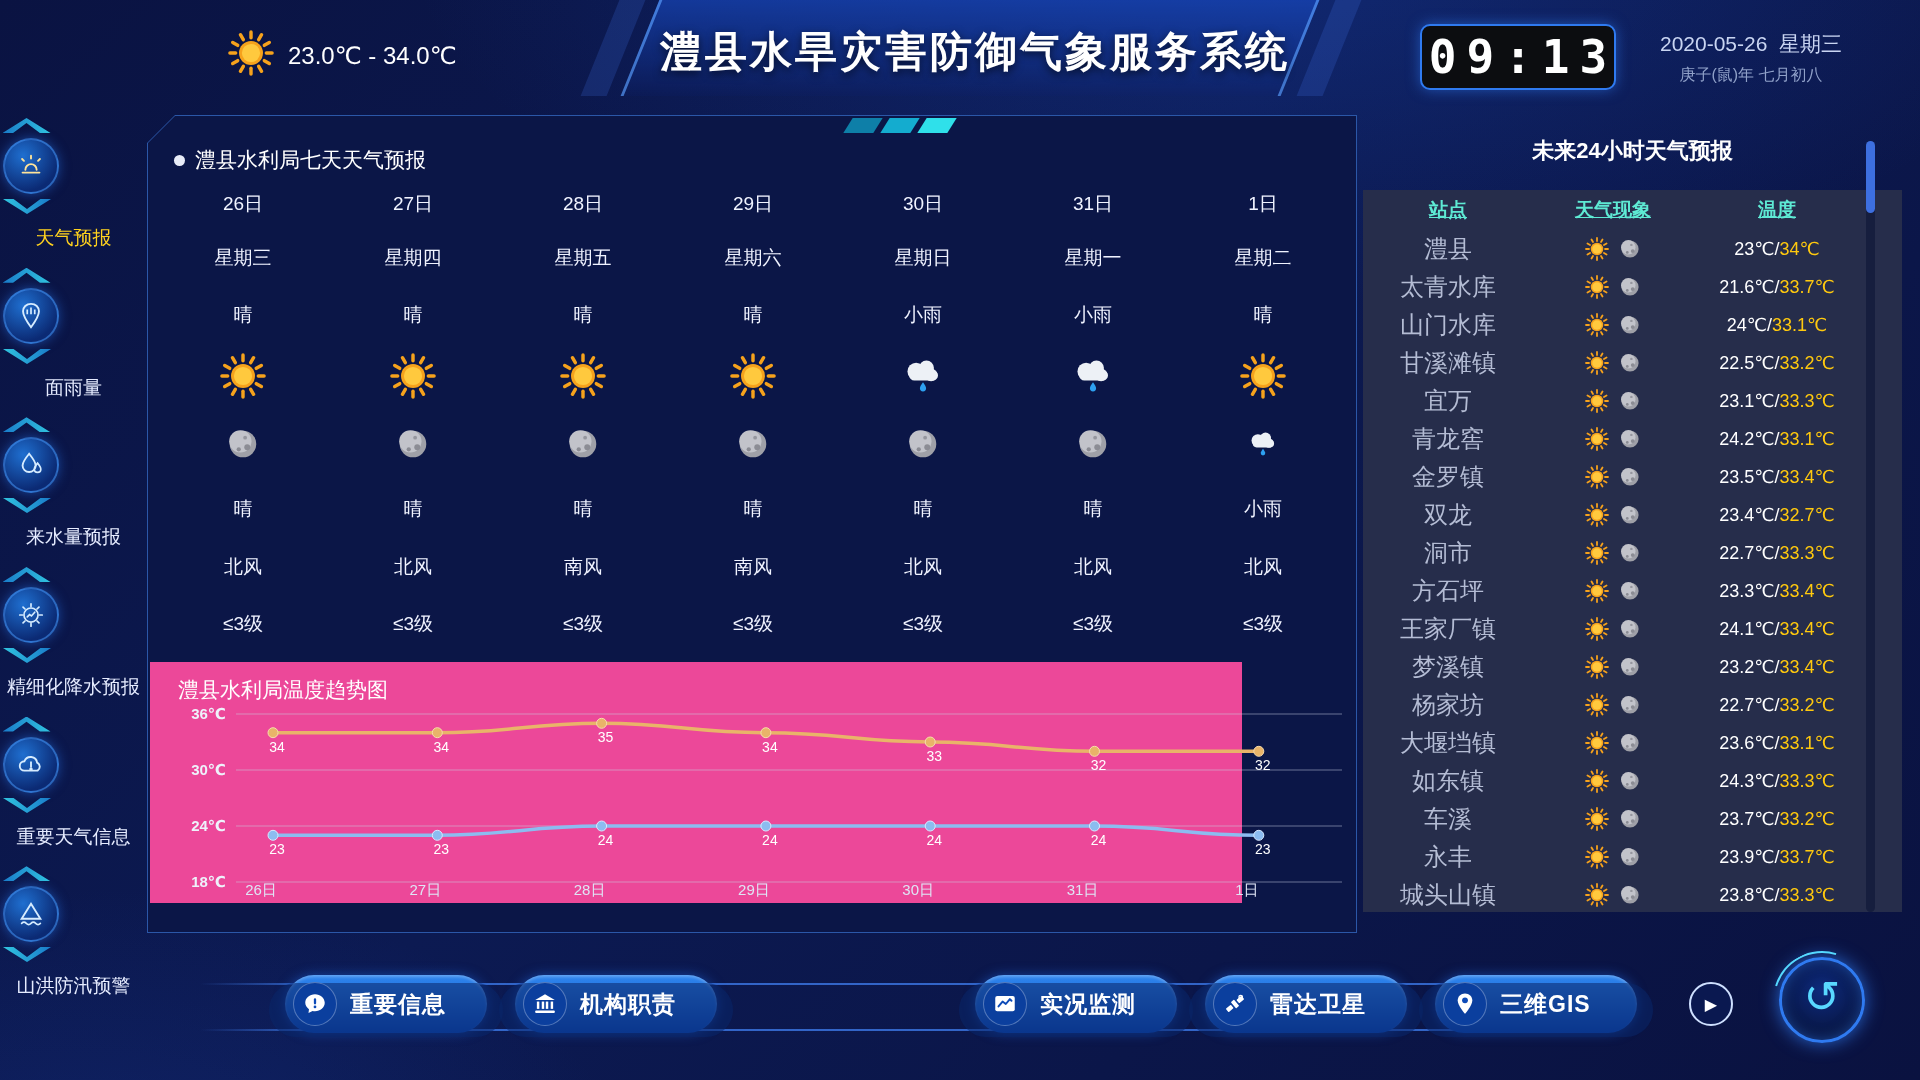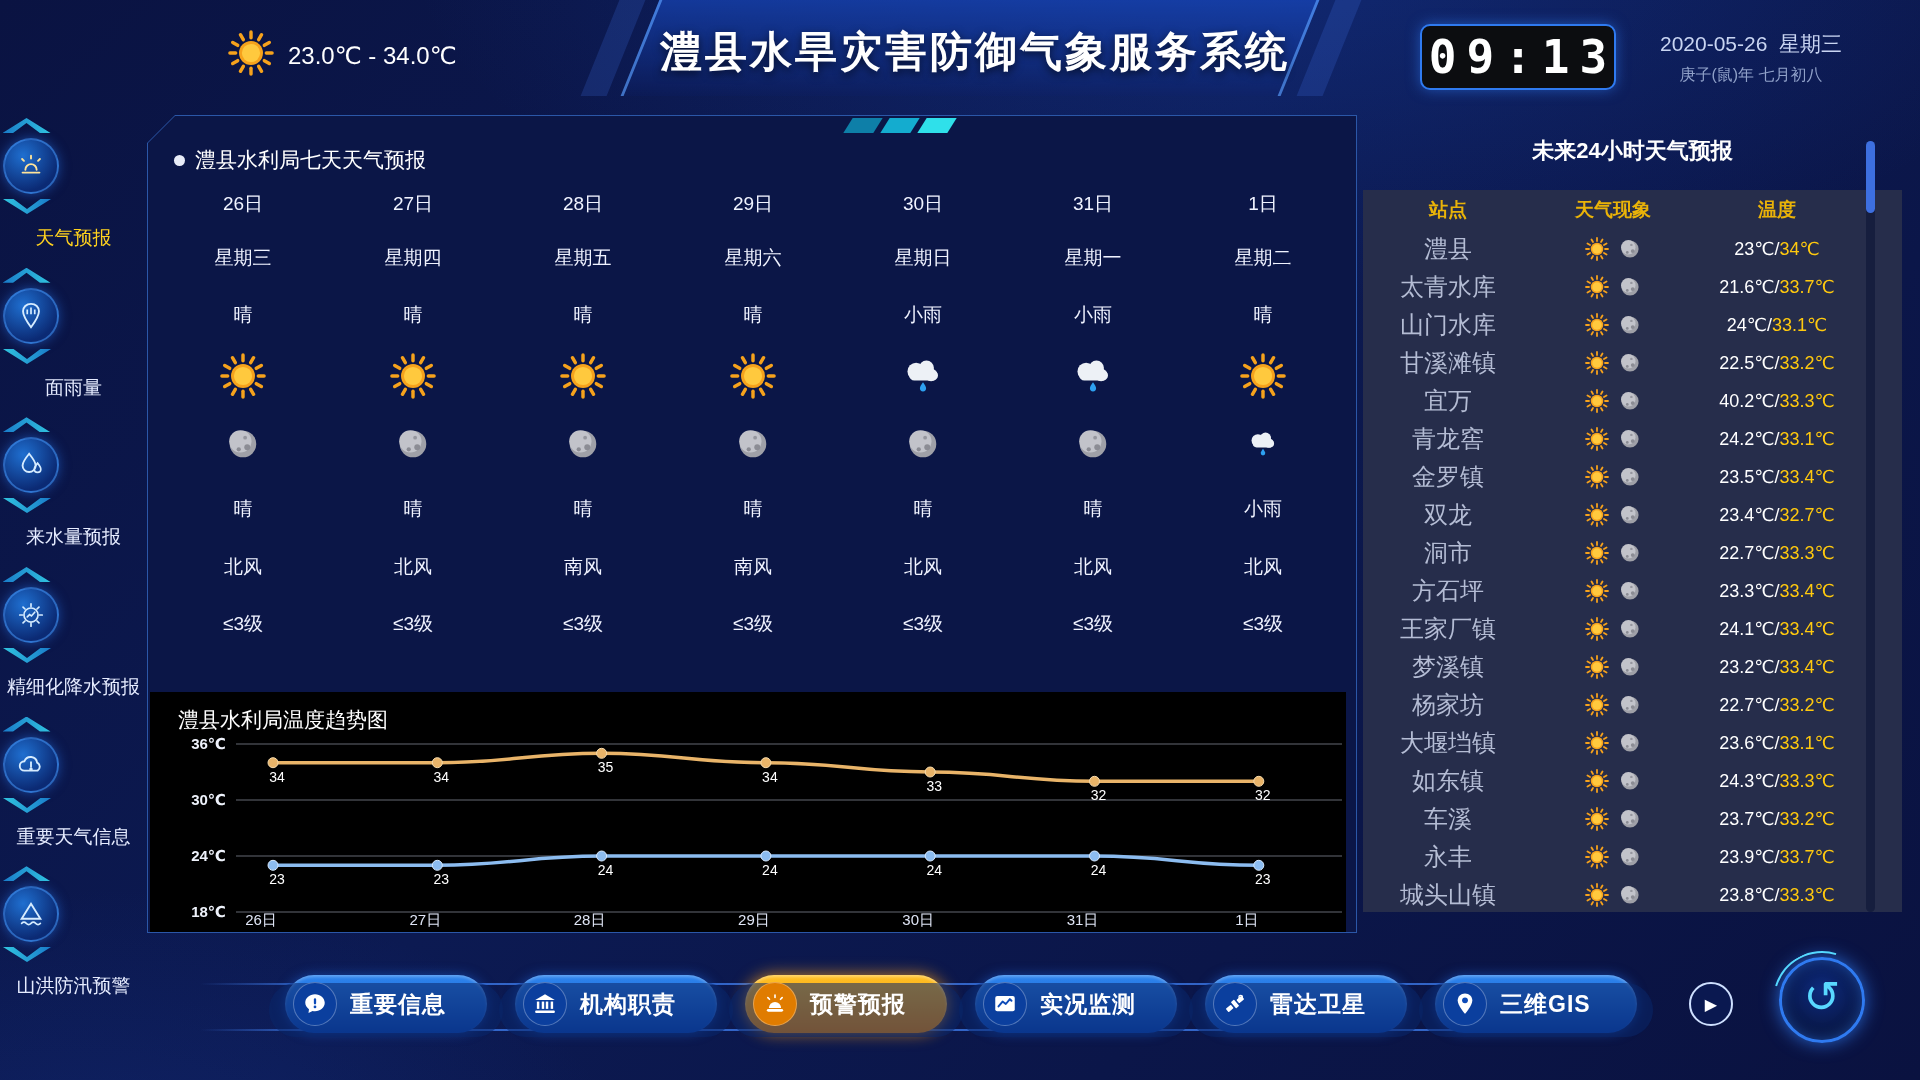--- a/index.html
+++ b/index.html
@@ -62,31 +62,31 @@
   .fc-col{flex:1;display:flex;flex-direction:column;align-items:center;}
   .fc-cell{display:flex;align-items:center;justify-content:center;font-size:19px;color:#f0f3ff;}
   .fc-date{height:52px;}
   .fc-week{height:56px;}
   .fc-cond{height:58px;}
   .fc-icon-day{height:64px;}
   .fc-icon-night{height:72px;}
   .fc-wind{height:58px;}
   .fc-level{height:56px;}
 
-  .chart-panel{position:absolute;left:2px;top:546px;width:1196px;height:241px;background:#000000;margin-top:30px;}
+  .chart-panel{position:absolute;left:2px;top:546px;width:1092px;height:241px;background:#ec4899;}
   .chart-title{position:absolute;left:28px;top:14px;font-size:21px;color:#fff;}
   .chart-svg{position:absolute;left:0;top:0;}
 
   
   .right-panel{position:absolute;left:1363px;top:128px;width:539px;}
   .rp-title{height:46px;display:flex;align-items:center;justify-content:center;
     font-size:22px;font-weight:bold;color:#fff;}
   .rp-table{margin-top:16px;background:#262d4b;height:722px;overflow:hidden;}
   .st-row,.st-head{display:grid;grid-template-columns:170px 160px 168px;align-items:center;}
-  .st-head{height:40px;font-weight:bold;font-size:19px;color:#eab308;}
+  .st-head{height:40px;font-weight:bold;font-size:19px;color:#5eead4;text-decoration:underline;}
   .st-head div{text-align:center;}
   .st-row{height:38px;}
   .st-name{text-align:center;font-size:24px;color:#b4bcd4;}
   .st-icons{display:flex;align-items:center;justify-content:center;gap:10px;}
   .st-icons span{display:flex;}
   .st-temp{text-align:center;font-size:18px;color:#fff;}
   .st-temp .high{color:#ffc90e;}
   .scrollbar{position:absolute;left:1866px;top:141px;width:9px;height:771px;background:#161e3e;border-radius:5px;}
   .scroll-thumb{width:9px;height:72px;background:#3d6fe0;border-radius:5px;}
 
@@ -711,21 +711,21 @@
               <span>
                 <svg viewBox="0 0 32 32" width="22" height="22">
                   <circle cx="16" cy="16" r="12.5" fill="#9fa0a8"></circle>
                   <circle cx="13.5" cy="13.5" r="10.5" fill="#c2c3ca"></circle>
                   <circle cx="20" cy="19" r="2.8" fill="#8b8c94"></circle>
                   <circle cx="12" cy="21" r="2" fill="#8b8c94"></circle>
                   <circle cx="18" cy="10" r="1.8" fill="#95969e"></circle>
                 </svg>
               </span>
             </div>
-            <div class="st-temp"><span class="low">40.2℃</span><span class="sep">/</span><span class="high">33.3℃</span></div>
+            <div class="st-temp"><span class="low">23.1℃</span><span class="sep">/</span><span class="high">33.3℃</span></div>
           </div>
           <div class="st-row">
             <div class="st-name">青龙窖</div>
             <div class="st-icons">
               <span>
                 <svg viewBox="0 0 48 48" width="24" height="24">
                   <g stroke="#f6a21c" stroke-width="3.6" stroke-linecap="round">
                     <line x1="40.0" y1="24.0" x2="46.0" y2="24.0"></line>
                     <line x1="37.9" y1="32.0" x2="43.1" y2="35.0"></line>
                     <line x1="32.0" y1="37.9" x2="35.0" y2="43.1"></line>
@@ -1200,34 +1200,20 @@
           <svg viewBox="0 0 32 32" width="26" height="26" fill="#fff">
             <path d="M16 4l12 7H4z"></path>
             <rect x="6" y="13" width="3" height="9"></rect>
             <rect x="12" y="13" width="3" height="9"></rect>
             <rect x="17" y="13" width="3" height="9"></rect>
             <rect x="23" y="13" width="3" height="9"></rect>
             <rect x="4" y="24" width="24" height="3" rx="1"></rect>
           </svg>
         </div>
         <div class="nav-label">机构职责</div>
-      </div>
-      <div class="nav-btn active" style="left: 745px;">
-        <div class="nav-circle">
-          <svg viewBox="0 0 32 32" width="26" height="26">
-            <path d="M8.5 21a7.5 7.5 0 0 1 15 0z" fill="#fff"></path>
-            <rect x="6" y="22" width="20" height="3.4" rx="1.7" fill="#fff"></rect>
-            <g stroke="#fff" stroke-width="2" stroke-linecap="round">
-              <path d="M16 8V5"></path>
-              <path d="M9.2 10.2L7.2 8.2"></path>
-              <path d="M22.8 10.2l2-2"></path>
-            </g>
-          </svg>
-        </div>
-        <div class="nav-label">预警预报</div>
       </div>
       <div class="nav-btn" style="left: 975px;">
         <div class="nav-circle">
           <svg viewBox="0 0 32 32" width="26" height="26">
             <rect x="4" y="6" width="24" height="19" rx="2.5" fill="#fff"></rect>
             <polyline points="8,19 13,13 17,16 22,10 24,12" fill="none" stroke="#0c4ab8" stroke-width="2.4" stroke-linecap="round" stroke-linejoin="round"></polyline>
           </svg>
         </div>
         <div class="nav-label">实况监测</div>
       </div>

